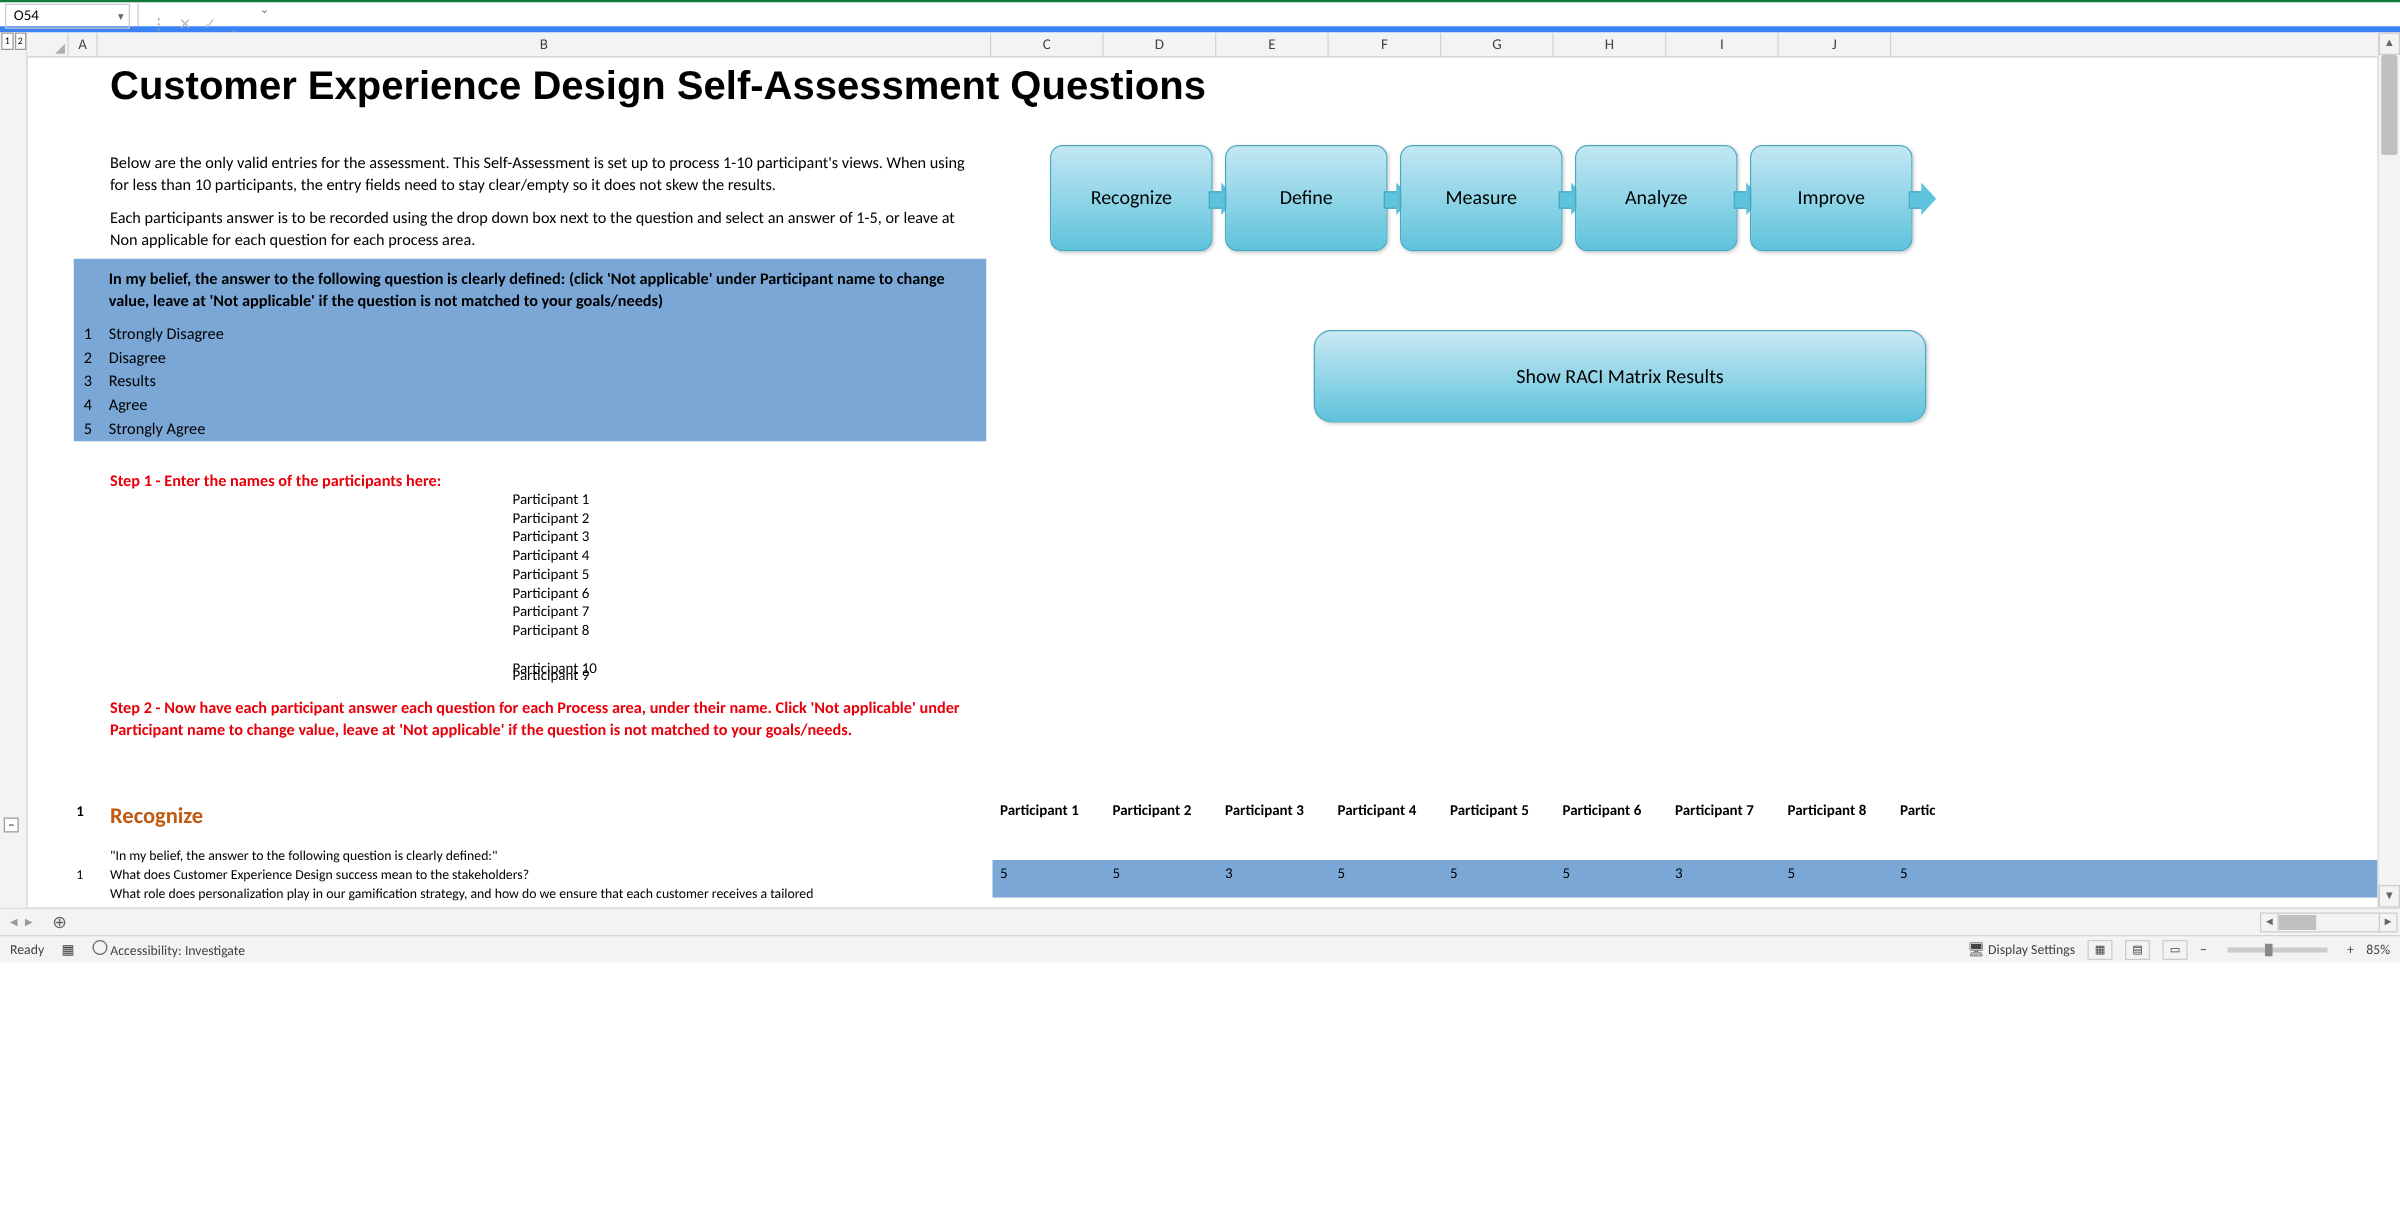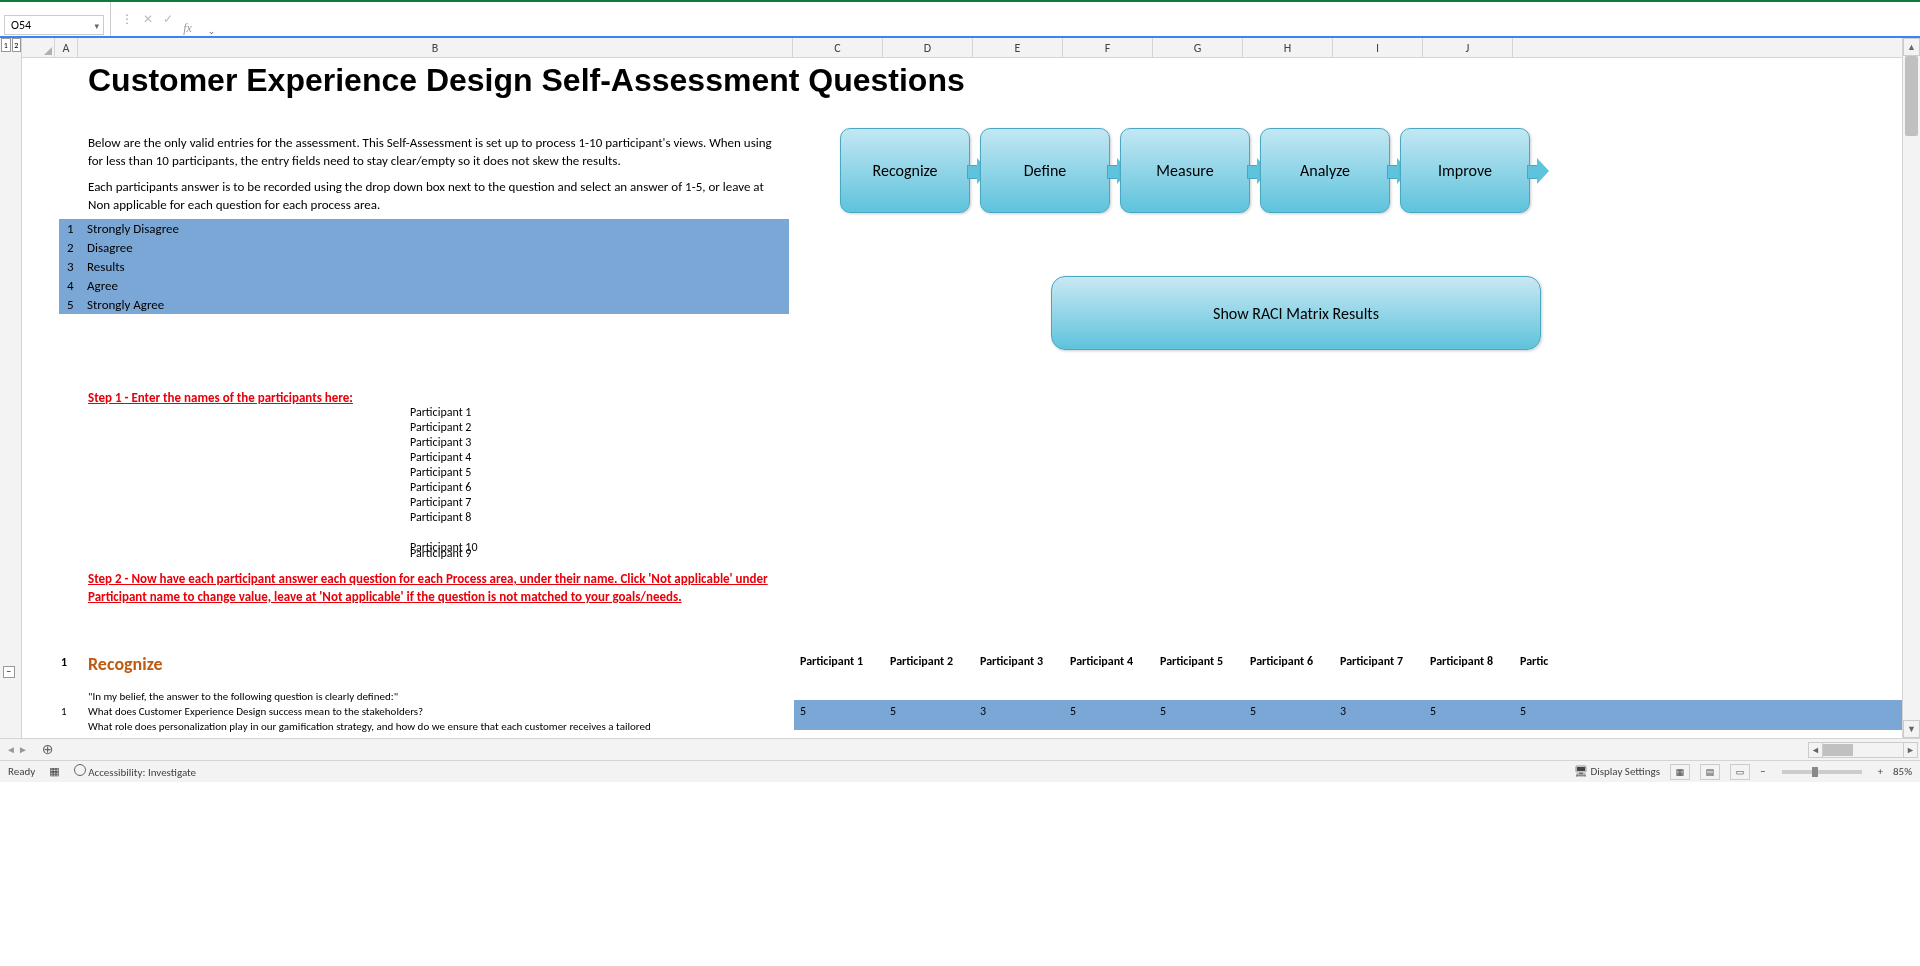--- a/index.html
+++ b/index.html
@@ -1,18 +1,18 @@
 <!DOCTYPE html>
 <html><head>
 <meta charset="utf-8">
 <style>
 * { margin: 0; padding: 0; box-sizing: border-box; }
 body { font-family: Calibri, Arial, sans-serif; font-size: 12px; background: #fff; overflow: hidden; }
 .top-green { height: 2px; background: #0e7a3c; }
-.formula-bar { display: flex; align-items: flex-end; height: 36px; border-bottom: 2px solid #3b82f6; background: #fff; }
+.formula-bar { display: flex; align-items: flex-start; height: 24px; border-bottom: 5px solid #3b82f6; background: #fff; }
 .name-box { width: 100px; border: 1px solid #ccc; height: 20px; margin: 1px 4px; display: flex; align-items: center; padding: 0 6px; font-size: 12px; position: relative; }
 .name-box::after { content: "▾"; position: absolute; right: 4px; color: #666; font-size: 9px; }
 .fb-div { width: 1px; background: #ccc; height: 100%; margin: 0 2px; }
 .fb-icons { display: flex; align-items: center; gap: 10px; padding: 0 8px; color: #999; }
 .fb-icons span { font-size: 12px; }
 .fx { font-style: italic; font-family: 'Times New Roman', serif; font-size: 13px; margin-top: 20px; }
 .formula-input { flex: 1; padding: 0 8px; font-size: 12px; display: flex; align-items: center; }
 .formula-expand { padding: 0 8px; color: #666; font-size: 9px; }
 
 .main-area { display: flex; height: 700px; position: relative; }
@@ -32,21 +32,21 @@
 .content-area { position: absolute; left: 33px; top: 0; right: 0; }
 .big-title { font-family: Arial, sans-serif; font-size: 32px; font-weight: 900; color: #000; position: absolute; left: 33px; top: 4px; }
 .intro-text { position: absolute; left: 33px; top: 76px; width: 695px; font-size: 13px; line-height: 1.35; color: #000; }
 .intro-text2 { position: absolute; left: 33px; top: 120px; width: 695px; font-size: 13px; line-height: 1.35; color: #000; }
 
 .blue-block { position: absolute; left: 4px; top: 161px; width: 730px; background: #7ba7d7; }
 .blue-header { padding: 8px 28px; font-size: 13px; font-weight: bold; color: #000; line-height: 1.35; }
 .likert-row { display: flex; padding: 2px 8px; font-size: 13px; }
 .likert-n { width: 20px; }
 
-.step-red { color: #e8000b; font-weight: bold; font-size: 13px; position: absolute; text-decoration: underline; }
+.step-red { color: #e8000b; font-weight: bold; font-size: 13px; position: absolute; }
 .part-list { position: absolute; left: 355px; font-size: 12px; color: #000; }
 
 .process-btn { position: absolute; height: 85px; width: 130px; border-radius: 10px; background: linear-gradient(#c3e7f3, #5ec3dc); border: 1px solid #4aa7c0; box-shadow: 1px 1px 3px rgba(0,0,0,0.2); display: flex; align-items: center; justify-content: center; font-size: 16px; color: #000; }
 .arrow { position: absolute; width: 22px; height: 26px; top: 100px; }
 .arrow::before { content: ""; position: absolute; left: 0; top: 7px; width: 10px; height: 12px; background: #5ec3dc; border: 1px solid #4aa7c0; }
 .arrow::after { content: ""; position: absolute; left: 10px; top: 0; width: 0; height: 0; border-left: 12px solid #5ec3dc; border-top: 13px solid transparent; border-bottom: 13px solid transparent; }
 
 .raci-btn { position: absolute; left: 996px; top: 218px; width: 490px; height: 74px; border-radius: 14px; background: linear-gradient(#c9e8f3, #5ec3dc); border: 1px solid #4aa7c0; box-shadow: 1px 1px 3px rgba(0,0,0,0.2); display: flex; align-items: center; justify-content: center; font-size: 16px; color: #000; }
 
 .recognize-title { color: #c05a11; font-weight: bold; font-size: 18px; position: absolute; left: 33px; top: 595px; }
@@ -125,20 +125,21 @@
           <div class="col-h" style="width: 90px;">J</div>
         </div>
     </div>
     <div class="rows" id="rows">
       <div id="rowh-container" style="position: relative;"></div>
       <div class="content-area" id="content">
           <div class="big-title">Customer Experience Design Self-Assessment Questions</div>
           <div class="intro-text">Below are the only valid entries for the assessment. This Self-Assessment is set up to process 1-10 participant's views. When using for less than 10 participants, the entry fields need to stay clear/empty so it does not skew the results.</div>
           <div class="intro-text2">Each participants answer is to be recorded using the drop down box next to the question and select an answer of 1-5, or leave at Non applicable for each question for each process area.</div>
           <div class="blue-block">
+  <div class="blue-header">In my belief, the answer to the following question is clearly defined: (click 'Not applicable' under Participant name to change value, leave at 'Not applicable' if the question is not matched to your goals/needs)</div>
             <div class="likert-row">
               <div class="likert-n">1</div>
               <div>Strongly Disagree</div>
             </div>
             <div class="likert-row">
               <div class="likert-n">2</div>
               <div>Disagree</div>
             </div>
             <div class="likert-row">
               <div class="likert-n">3</div>

